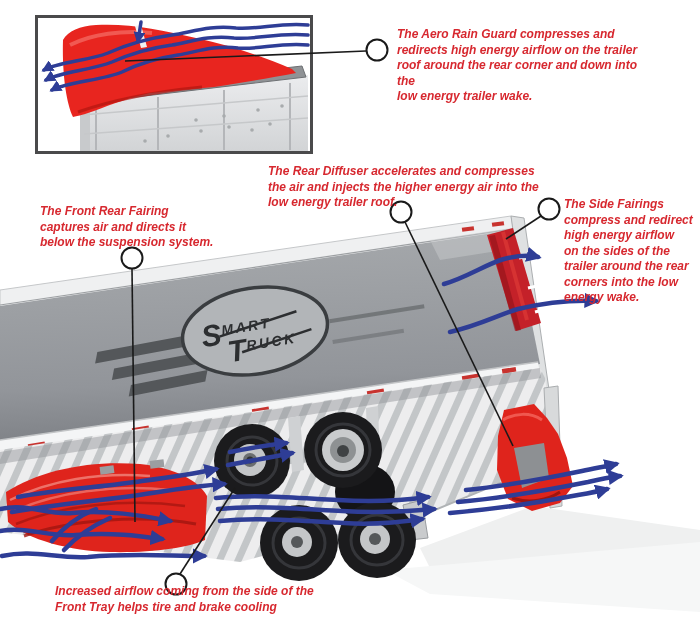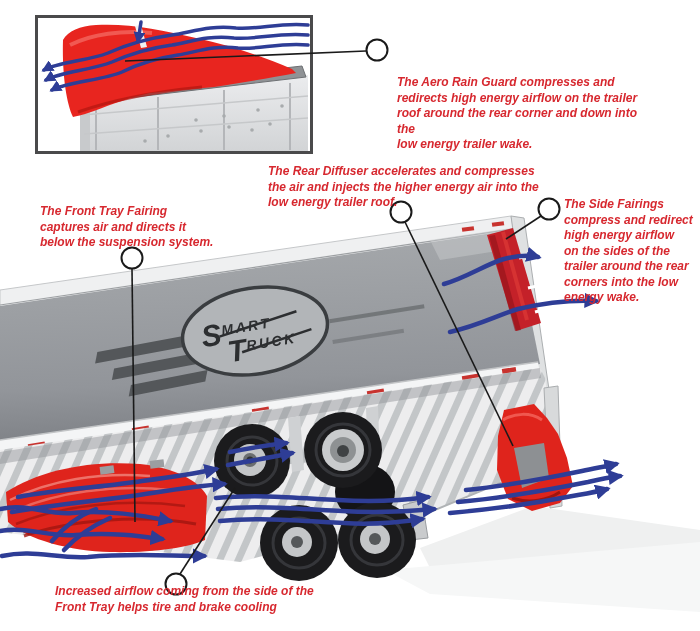--- a/index.html
+++ b/index.html
@@ -241,30 +241,30 @@
       <line x1="541" y1="216" x2="506" y2="239"></line>
       <circle cx="549" cy="209" r="10.5" fill="#ffffff" stroke-width="2"></circle>
     </g>
     <g>
       <line x1="180" y1="574" x2="235" y2="488"></line>
       <circle cx="176" cy="584" r="10.5" fill="#ffffff" stroke-width="2"></circle>
     </g>
   </g>
 </svg>
 
-<div class="annotation" style="left:397px;top:27px;width:260px;margin-top:48px;">The Aero Rain Guard compresses and
+<div class="annotation" style="left:397px;top:27px;width:260px;">The Aero Rain Guard compresses and
 redirects high energy airflow on the trailer
 roof around the rear corner and down into the
 low energy trailer wake.</div>
 
 <div class="annotation" style="left:268px;top:164px;width:280px;">The Rear Diffuser accelerates and compresses
 the air and injects the higher energy air into the
 low energy trailer roof.</div>
 
-<div class="annotation" style="left:40px;top:204px;width:180px;">The Front Tray Fairing
+<div class="annotation" style="left:40px;top:204px;width:180px;">The Front Rear Fairing
 captures air and directs it
 below the suspension system.</div>
 
 <div class="annotation" style="left:564px;top:197px;width:136px;">The Side Fairings
 compress and redirect
 high energy airflow
 on the sides of the
 trailer around the rear
 corners into the low
 energy wake.</div>

